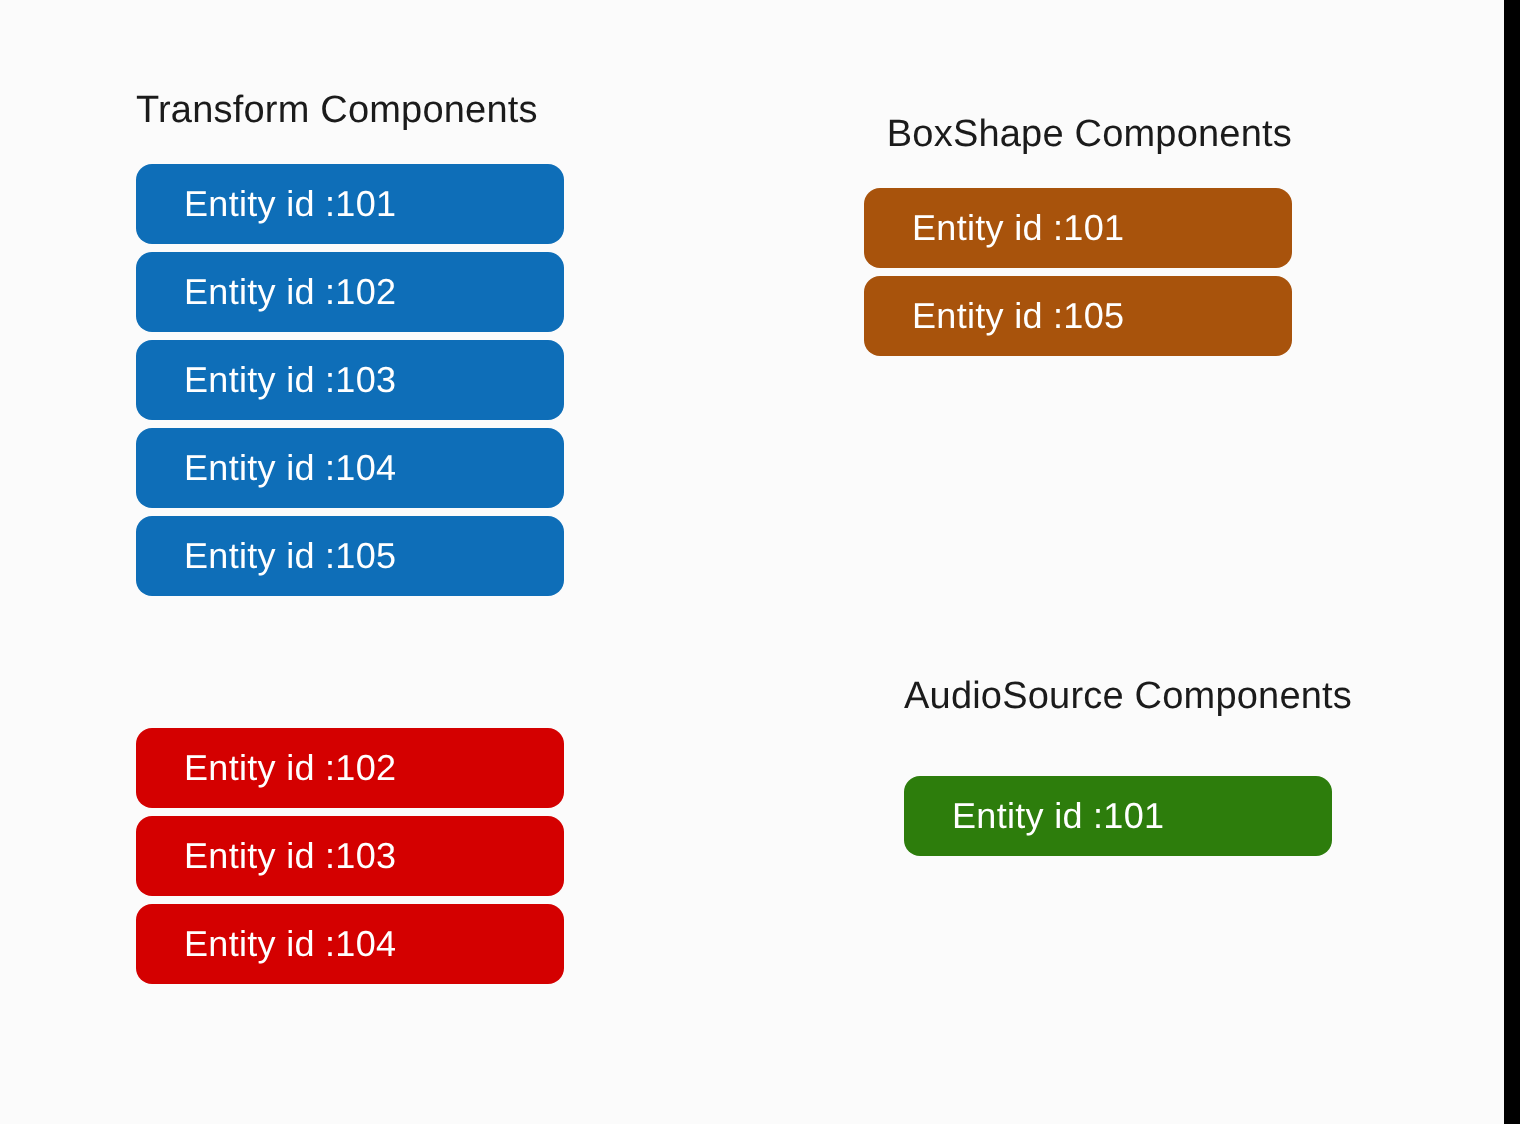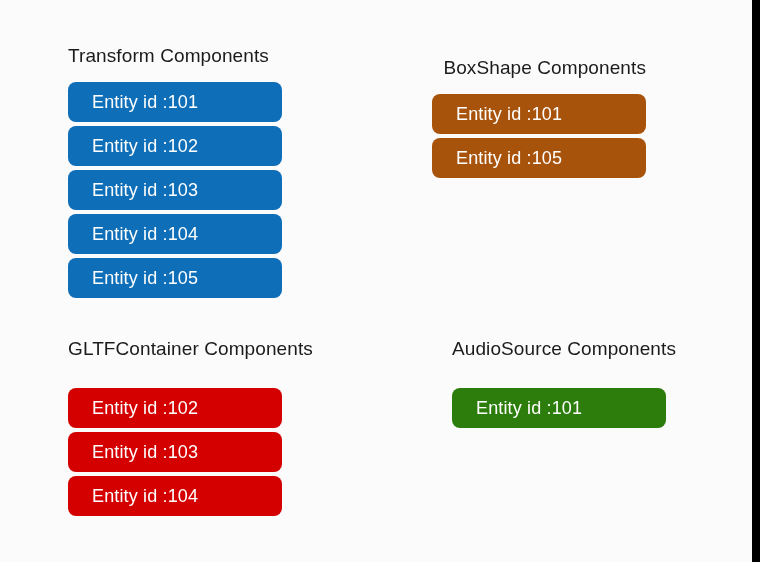--- a/index.html
+++ b/index.html
@@ -104,21 +104,20 @@
       <li class="entity-chip" style="background-color: rgb(168, 83, 12);">
         <span class="entity-chip-label">Entity id :101</span>
       </li>
       <li class="entity-chip" style="background-color: rgb(168, 83, 12);">
         <span class="entity-chip-label">Entity id :105</span>
       </li>
     </ul>
   </div>
 
   <div class="group" id="group-gltfcontainer">
-    <div class="group-title">GLTFContainer Components</div>
     <ul class="entity-list list-gap-wide">
       <li class="entity-chip" style="background-color: rgb(212, 0, 0);">
         <span class="entity-chip-label">Entity id :102</span>
       </li>
       <li class="entity-chip" style="background-color: rgb(212, 0, 0);">
         <span class="entity-chip-label">Entity id :103</span>
       </li>
       <li class="entity-chip" style="background-color: rgb(212, 0, 0);">
         <span class="entity-chip-label">Entity id :104</span>
       </li>

